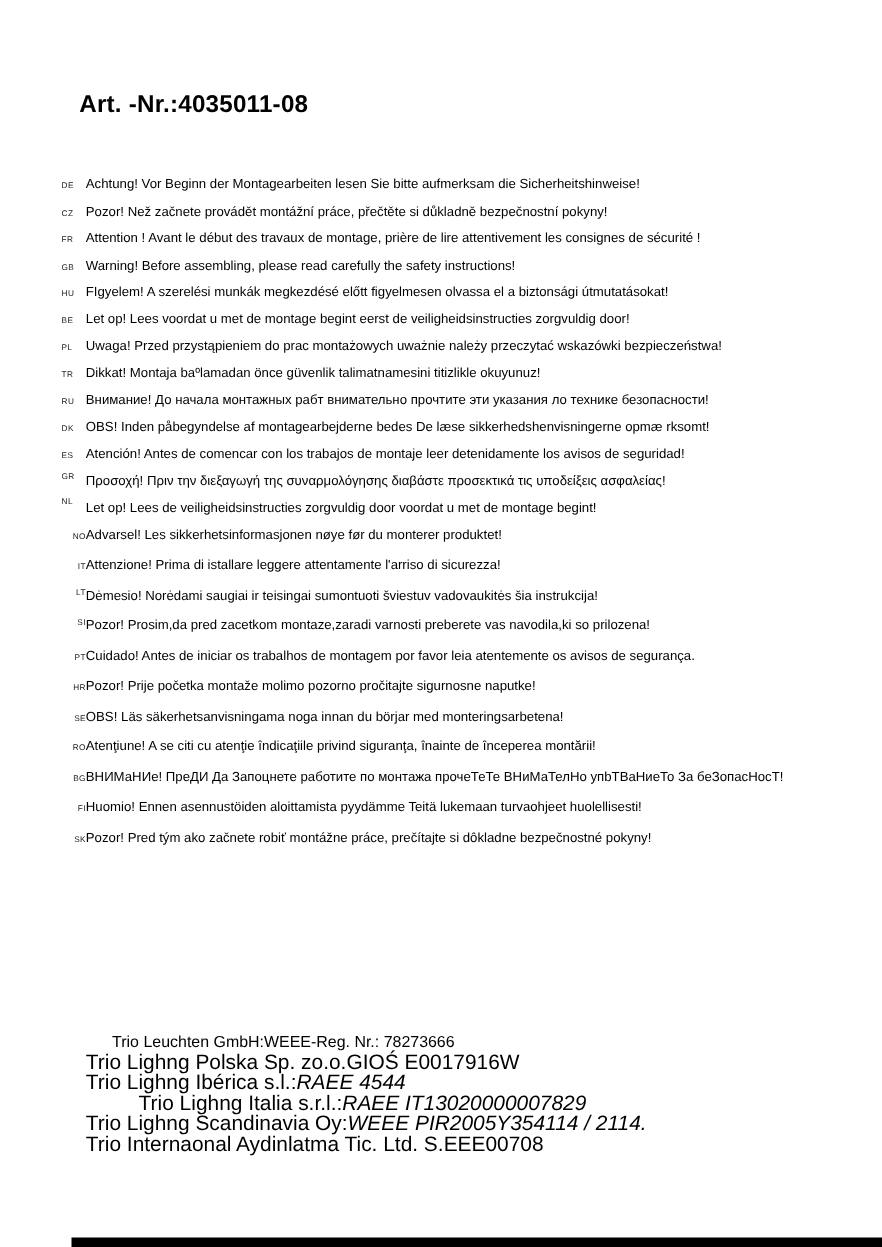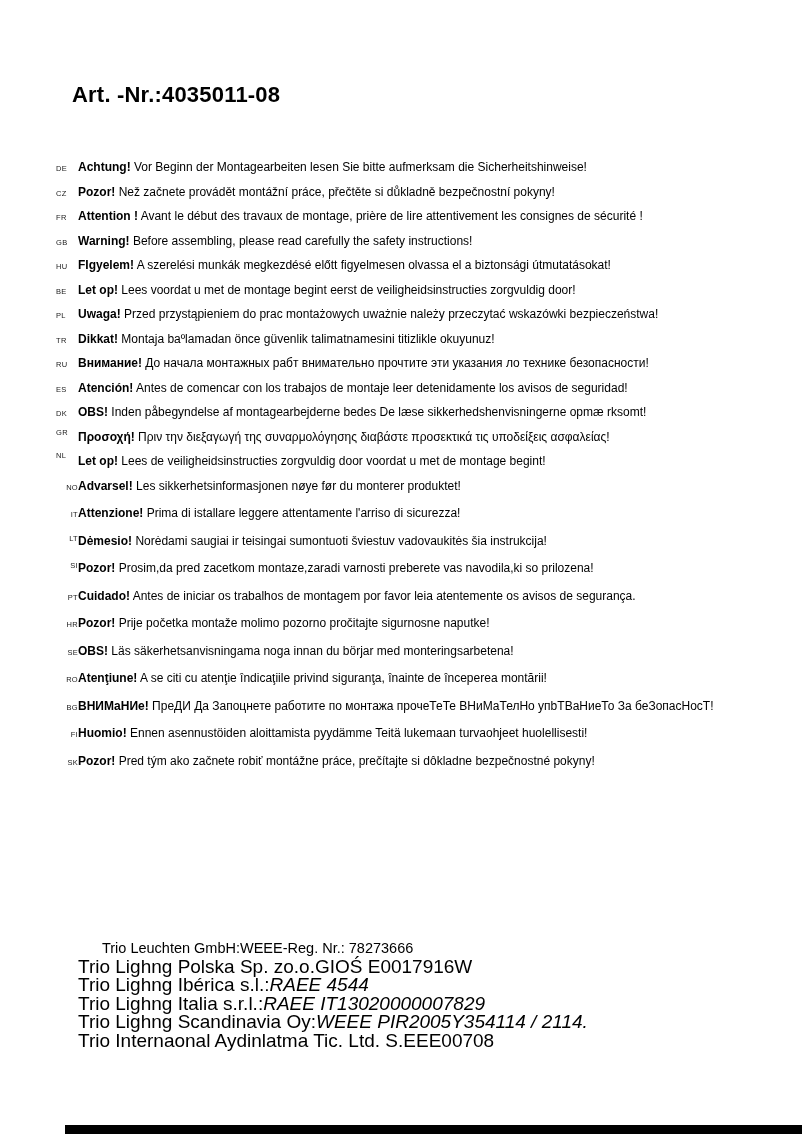--- a/index.html
+++ b/index.html
@@ -20,31 +20,31 @@
   .warning-row .code{
     flex:0 0 22px;width:22px;font-size:7.5px;color:#1a1a1a;
     letter-spacing:0.3px;position:relative;
   }
   
   .warning-row:nth-child(12) .code{top:-6px;}
   .warning-row:nth-child(13) .code{top:-7px;}
   .warning-row:nth-child(16) .code{top:-4px;}
   .warning-row:nth-child(17) .code{top:-4px;}
   .warning-row .text-line{font-size:12px;line-height:14px;}
-  .warning-row .lead{font-weight:bold;margin-top:20px;}
+  .warning-row .lead{font-weight:normal;margin-top:20px;}
   
   .company{position:absolute;left:78px;top:939px;}
   .company-row{display:flex;font-size:19px;line-height:18.5px;white-space:nowrap;}
   .company-row .label{display:inline-block;text-align:right;}
   .company-row .value{display:inline-block;}
   .company-row.r1{font-size:14.5px;}
   .company-row.r1 .label{min-width:162px;}
   .company-row.r2 .label{min-width:172px;}
   .company-row.r3 .label{min-width:155px;}
-  .company-row.r4 .label{min-width:152px;}
+  .company-row.r4 .label{min-width:152px;margin-left:48px;}
   .company-row.r5 .label{min-width:175px;}
   .company-row.r6 .label{min-width:227px;}
   .value.italic{font-style:italic;}
   
   .footer-bar{
     position:absolute;left:65px;right:0;bottom:0;height:9px;background:#000;
   }
 </style>
 </head>
 <body>
@@ -84,26 +84,26 @@
   </div>
       <div class="warning-row">
     <span class="code">TR</span>
     <span class="text-line"><b class="lead">Dikkat!</b> <span>Montaja baºlamadan önce güvenlik talimatnamesini titizlikle okuyunuz!</span></span>
   </div>
       <div class="warning-row">
     <span class="code">RU</span>
     <span class="text-line"><b class="lead">Внимание!</b> <span>До начала монтажных рабт внимательно прочтите эти указания ло технике безопасности!</span></span>
   </div>
       <div class="warning-row">
+    <span class="code">DK</span>
+    <span class="text-line"><b class="lead">OBS!</b> <span>Inden påbegyndelse af montagearbejderne bedes De læse sikkerhedshenvisningerne opmæ rksomt!</span></span>
+  </div>
+      <div class="warning-row">
     <span class="code">ES</span>
     <span class="text-line"><b class="lead">Atención!</b> <span>Antes de comencar con los trabajos de montaje leer detenidamente los avisos de seguridad!</span></span>
-  </div>
-      <div class="warning-row">
-    <span class="code">DK</span>
-    <span class="text-line"><b class="lead">OBS!</b> <span>Inden påbegyndelse af montagearbejderne bedes De læse sikkerhedshenvisningerne opmæ rksomt!</span></span>
   </div>
       <div class="warning-row">
     <span class="code">GR</span>
     <span class="text-line"><b class="lead">Προσοχή!</b> <span>Πριν την διεξαγωγή της συναρμολόγησης διαβάστε προσεκτικά τις υποδείξεις ασφαλείας!</span></span>
   </div>
       <div class="warning-row">
     <span class="code">NL</span>
     <span class="text-line"><b class="lead">Let op!</b> <span>Lees de veiligheidsinstructies zorgvuldig door voordat u met de montage begint!</span></span>
   </div>
       <div class="warning-row">

